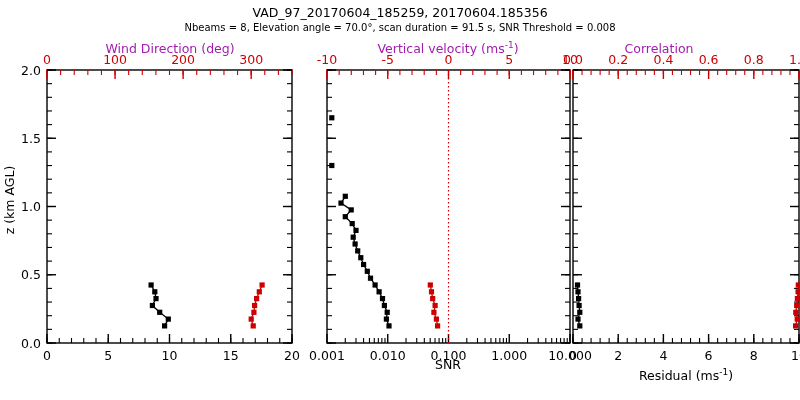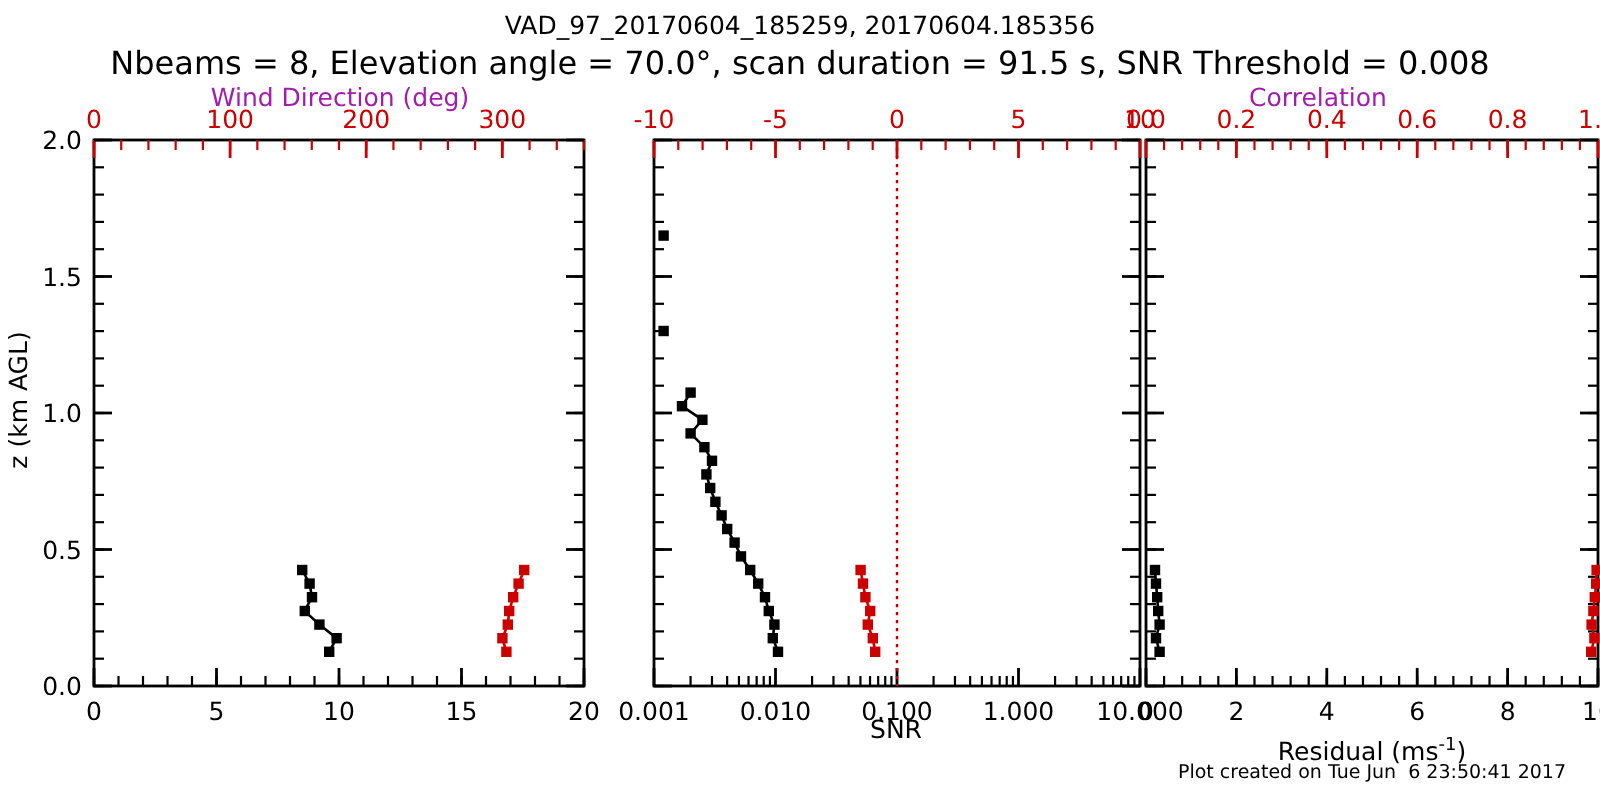--- a/index.html
+++ b/index.html
@@ -3,43 +3,43 @@
 <meta charset="utf-8">
 <style>
   html,body{margin:0;padding:0;background:#ffffff;}
   body{width:800px;height:400px;overflow:hidden;
        font-family:"DejaVu Sans","Liberation Sans",sans-serif;}
   #stage{position:relative;width:800px;height:400px;background:#fff;}
   .txt{position:absolute;white-space:pre;color:#000;}
   .red{color:#a21caf;}
   .ctr{transform:translateX(-50%);}
   #title{font-size:12.5px;left:400px;top:5px;}
-  #subtitle{font-size:16px;left:400px;top:22px;}
+  #subtitle{font-size:10px;left:400px;top:22px;}
   #footer{font-size:9.5px;left:686px;top:381px;}
   .axlabel{font-size:12.5px;}
   .ylab{font-size:12.5px;left:9px;top:200px;
         transform:translate(-50%,-50%) rotate(-90deg);transform-origin:center center;}
   svg{position:absolute;left:0;top:0;}
   sup{font-size:.72em;vertical-align:super;line-height:0;}
 </style>
 </head>
 <body>
 
 <div id="stage">
 
   <div class="txt ctr" id="title">VAD_97_20170604_185259, 20170604.185356</div>
 
   <div class="txt ctr" id="subtitle">Nbeams = 8, Elevation angle = 70.0°, scan duration = 91.5 s, SNR Threshold = 0.008</div>
 
-  <div class="txt ctr" id="footer">Plot created on Tue Jun  6 23:50:41 2017</div>
 
   <div class="txt ylab">z (km AGL)</div>
 
   <div class="txt red axlabel ctr" style="left:170px;top:41px;">Wind Direction (deg)</div>
 
+  <div class="txt red axlabel ctr" style="left:448px;top:41px;"><span>Vertical velocity (ms</span><sup>-1</sup><span>)</span></div>
   <div class="txt axlabel ctr" style="left:448px;top:357px;">SNR</div>
 
   <div class="txt red axlabel ctr" style="left:659px;top:41px;">Correlation</div>
   <div class="txt axlabel ctr" style="left:686px;top:368px;text-align:center;"><span>Residual (ms</span><sup>-1</sup><span>)</span></div>
 
   <svg id="plot" width="800" height="400">
       <rect x="47" y="70" width="245" height="273" fill="none" stroke="#000000" stroke-width="1.4"></rect>
       <line x1="47" y1="343" x2="47" y2="334" stroke="#000000" stroke-width="1.4"></line>
       <text x="47" y="360" fill="#000000" font-size="12.5" font-family="&quot;DejaVu Sans&quot;,&quot;Liberation Sans&quot;,sans-serif" text-anchor="middle">0</text>
       <line x1="108.25" y1="343" x2="108.25" y2="334" stroke="#000000" stroke-width="1.4"></line>

